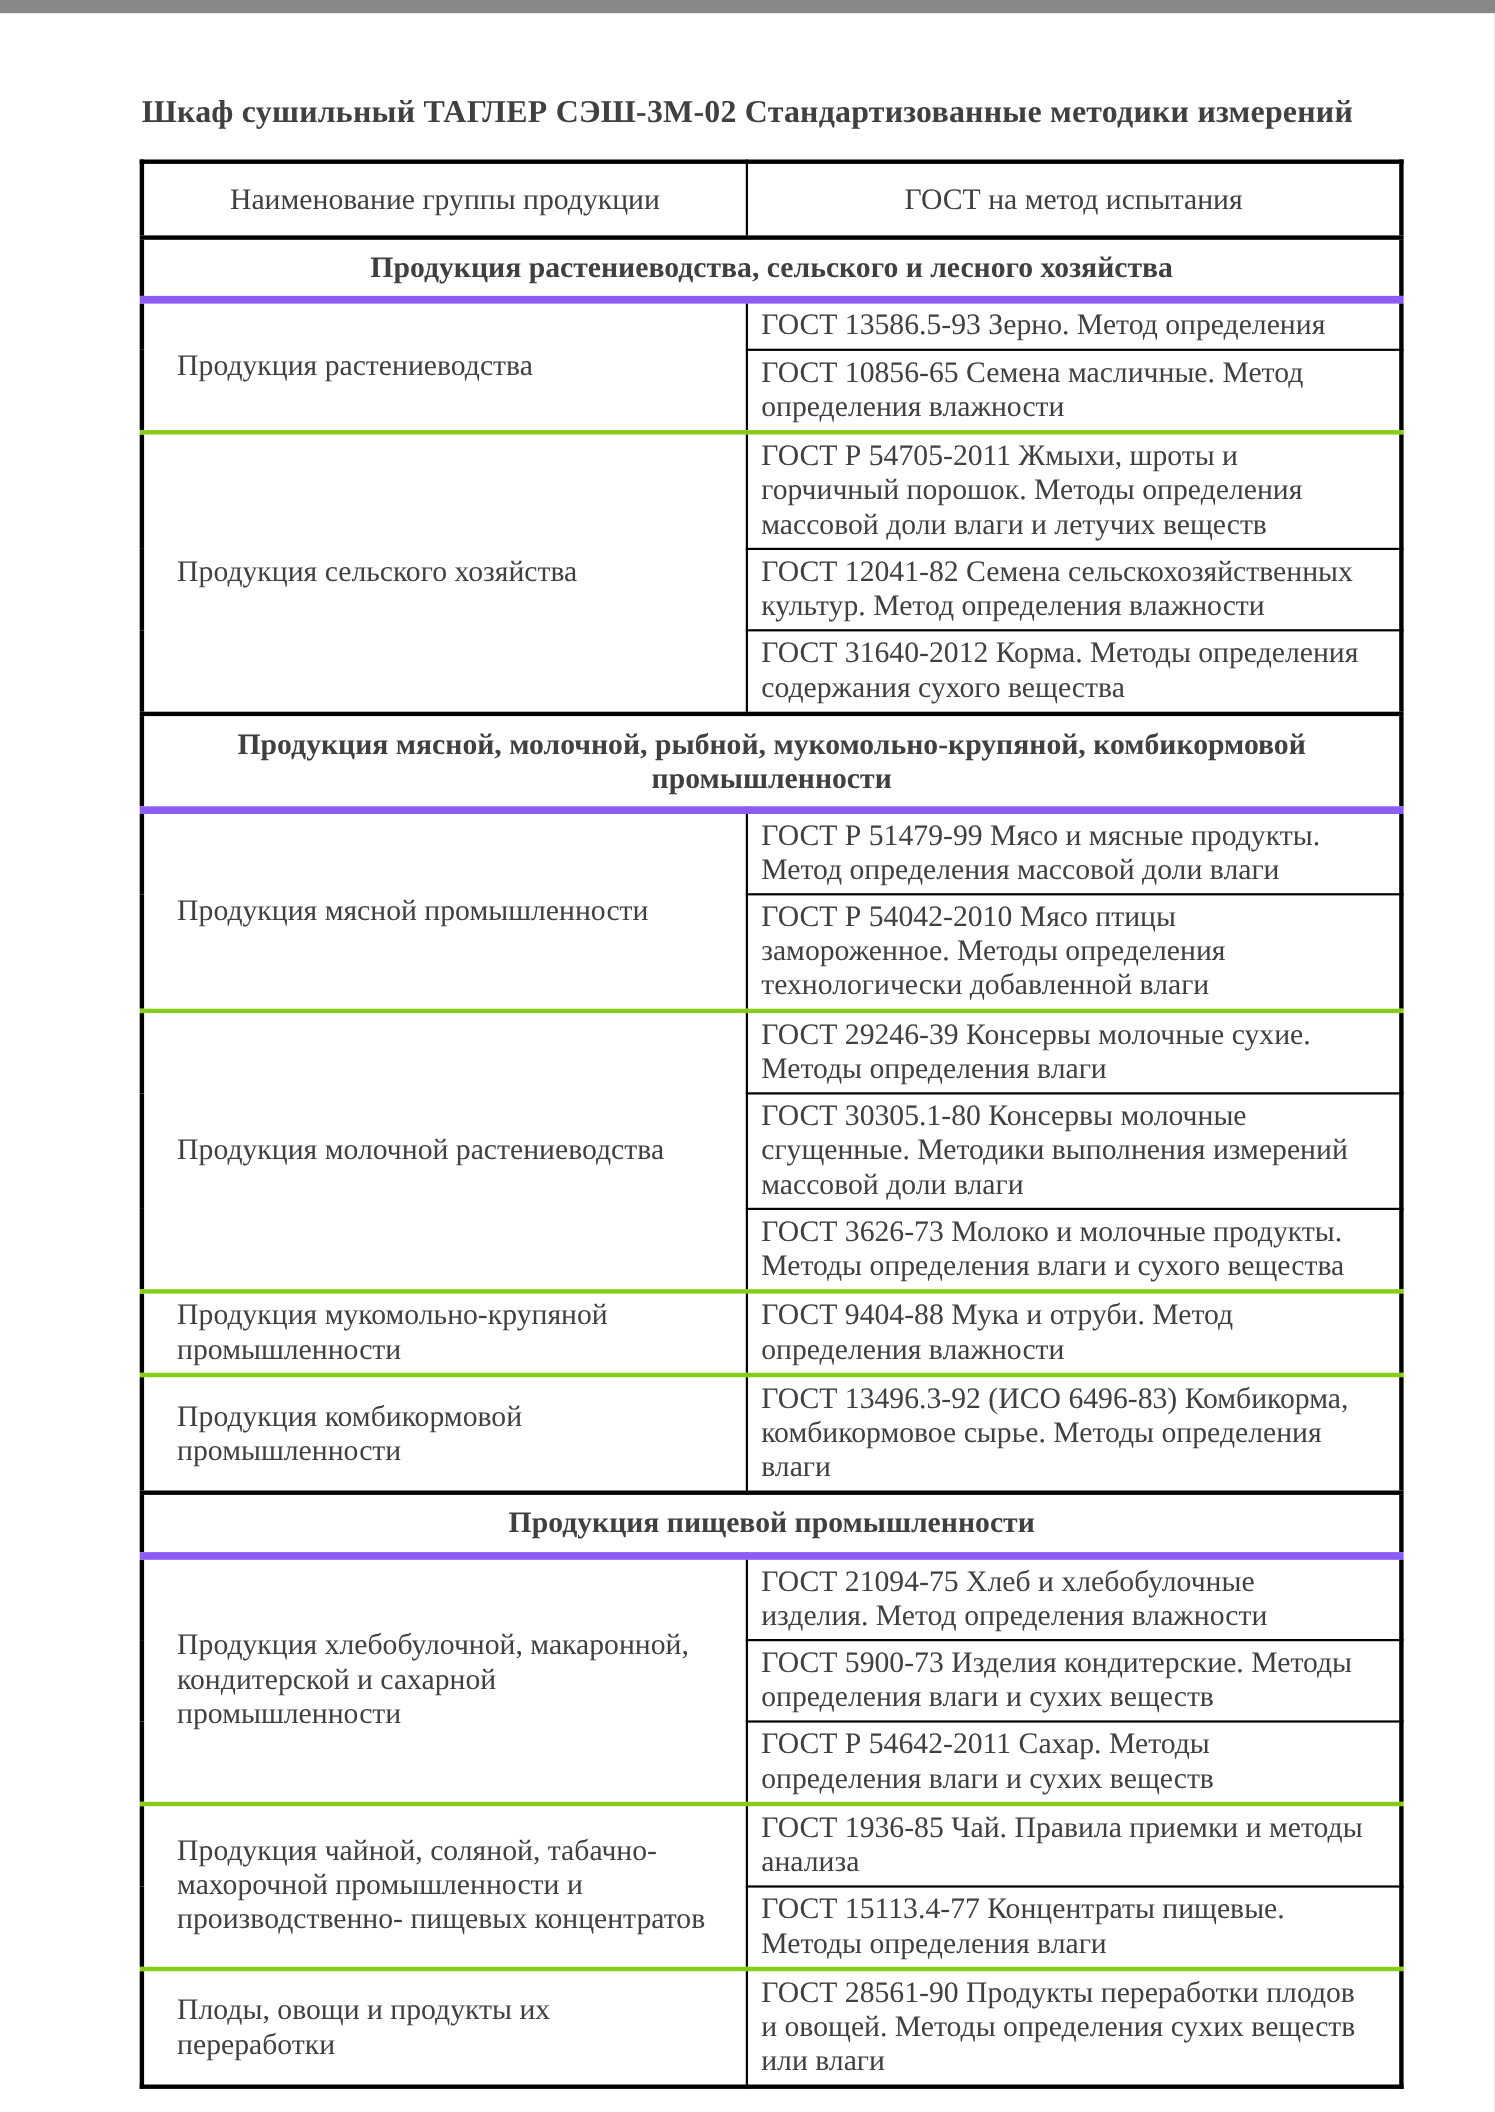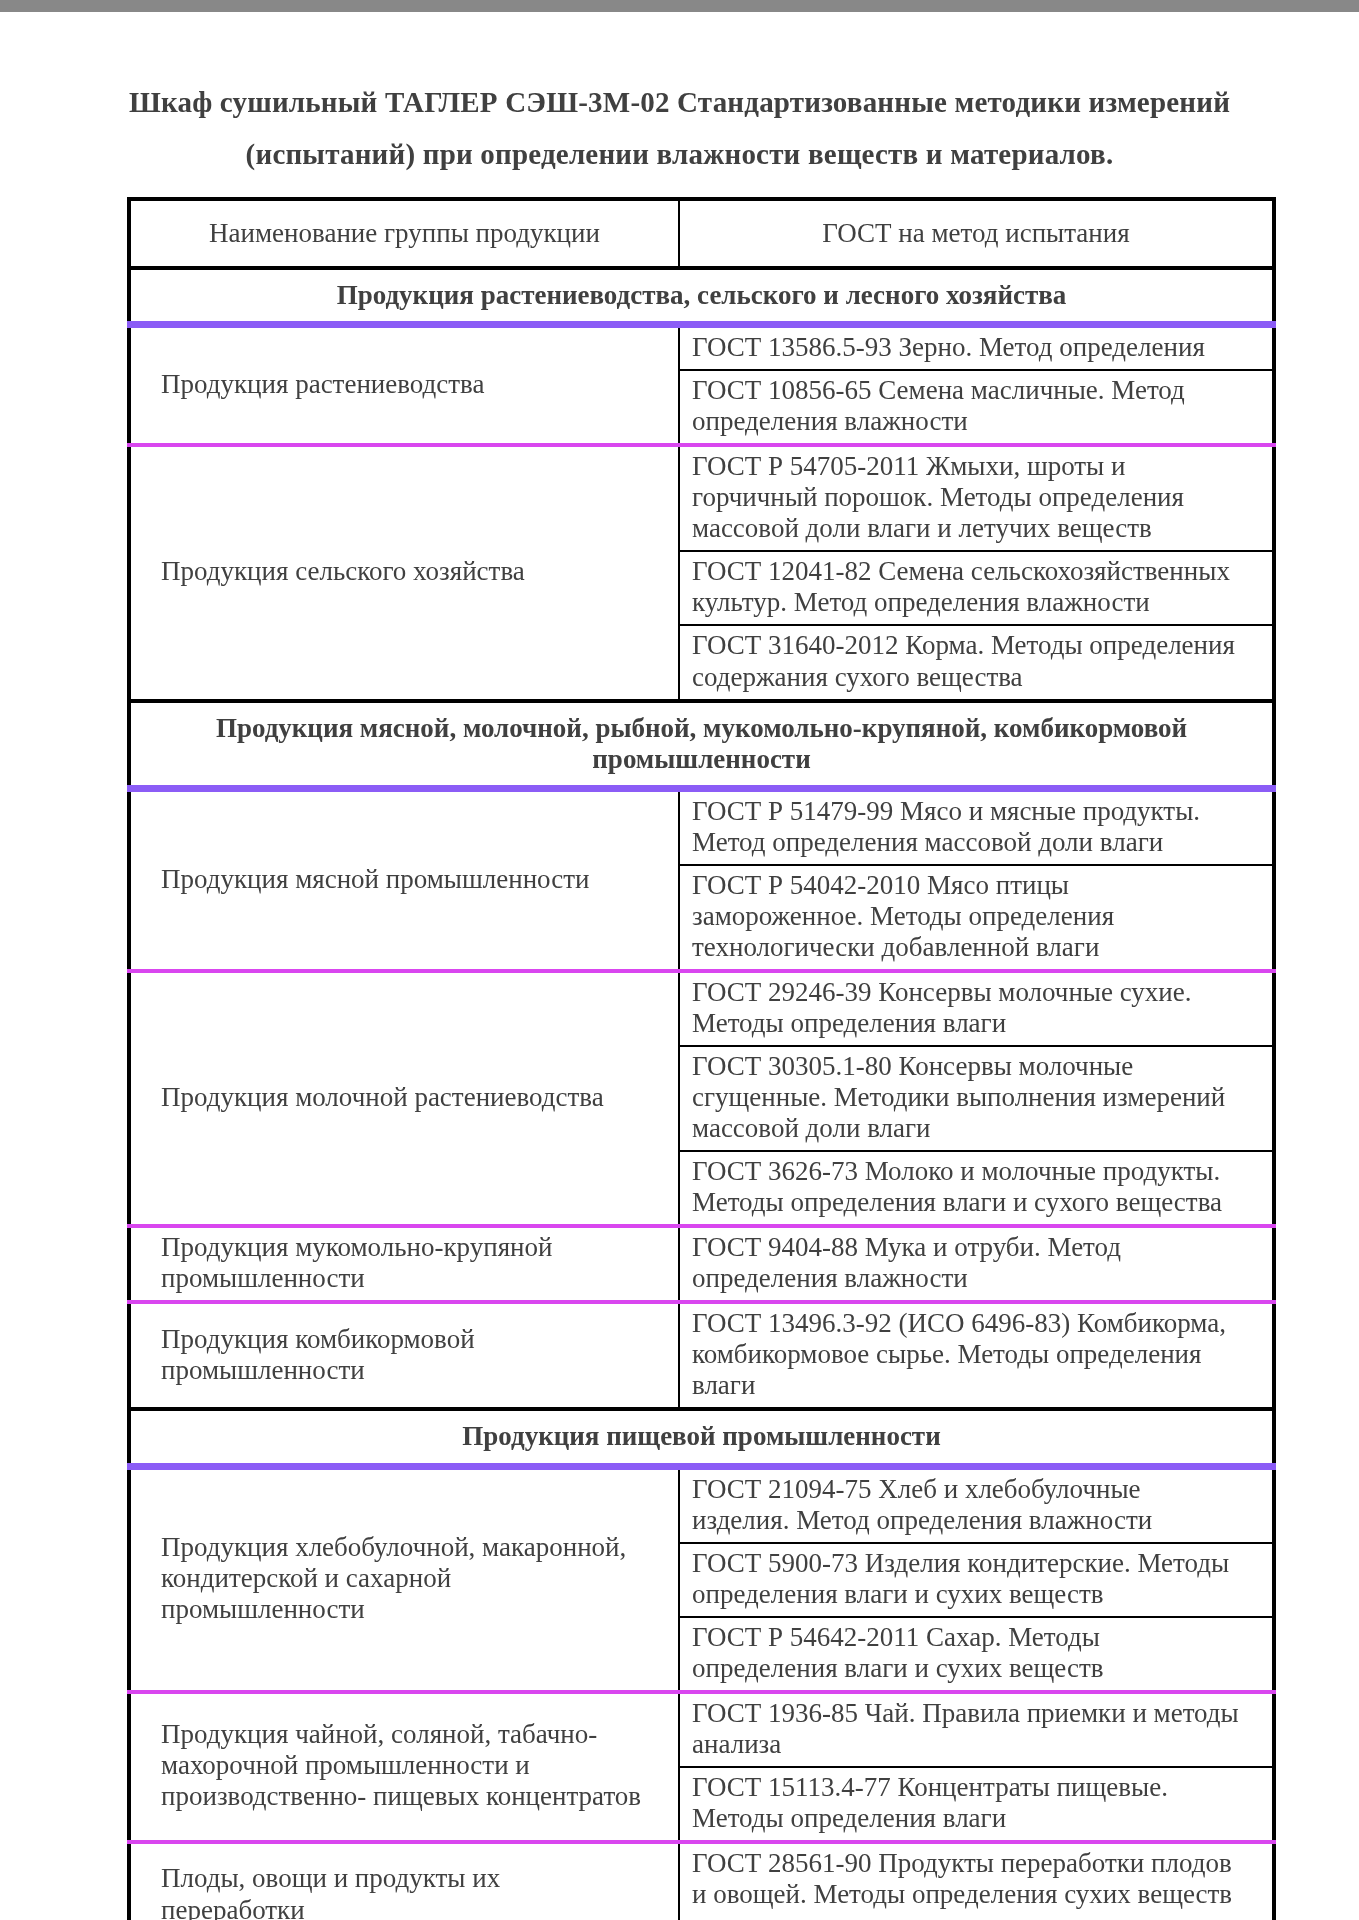--- a/index.html
+++ b/index.html
@@ -40,39 +40,38 @@
     padding: 17px 6px;
     border-bottom: 4px solid #000;
   }
   tr.section-row td {
     font-weight: bold;
     text-align: center;
     padding: 10px 12px;
     border-top: 4px solid #000;
     border-bottom: 7px solid #8b5cf6;
   }
-  tr.group-start td { border-top: 4px solid #d946ef; }
+  tr.group-start td { border-top: 4px solid #84cc16; }
   td.group-cell {
     text-align: left;
     vertical-align: middle;
     padding: 2px 30px 4px 30px;
   }
   td.std-cell {
     text-align: left;
     vertical-align: middle;
     padding: 4px 30px 6px 12px;
   }
 </style>
 </head>
 <body>
 
 <div class="page">
   <div class="doc-title">
     <div>Шкаф сушильный ТАГЛЕР СЭШ-3М-02 Стандартизованные методики измерений</div>
-    <div>(испытаний) при определении влажности веществ и материалов.</div>
   </div>
   <div class="table-wrap">
     <table class="gost-table">
       <colgroup>
         <col class="c-left">
         <col class="c-right">
       </colgroup>
       <thead>
         <tr>
           <th>Наименование группы продукции</th>

